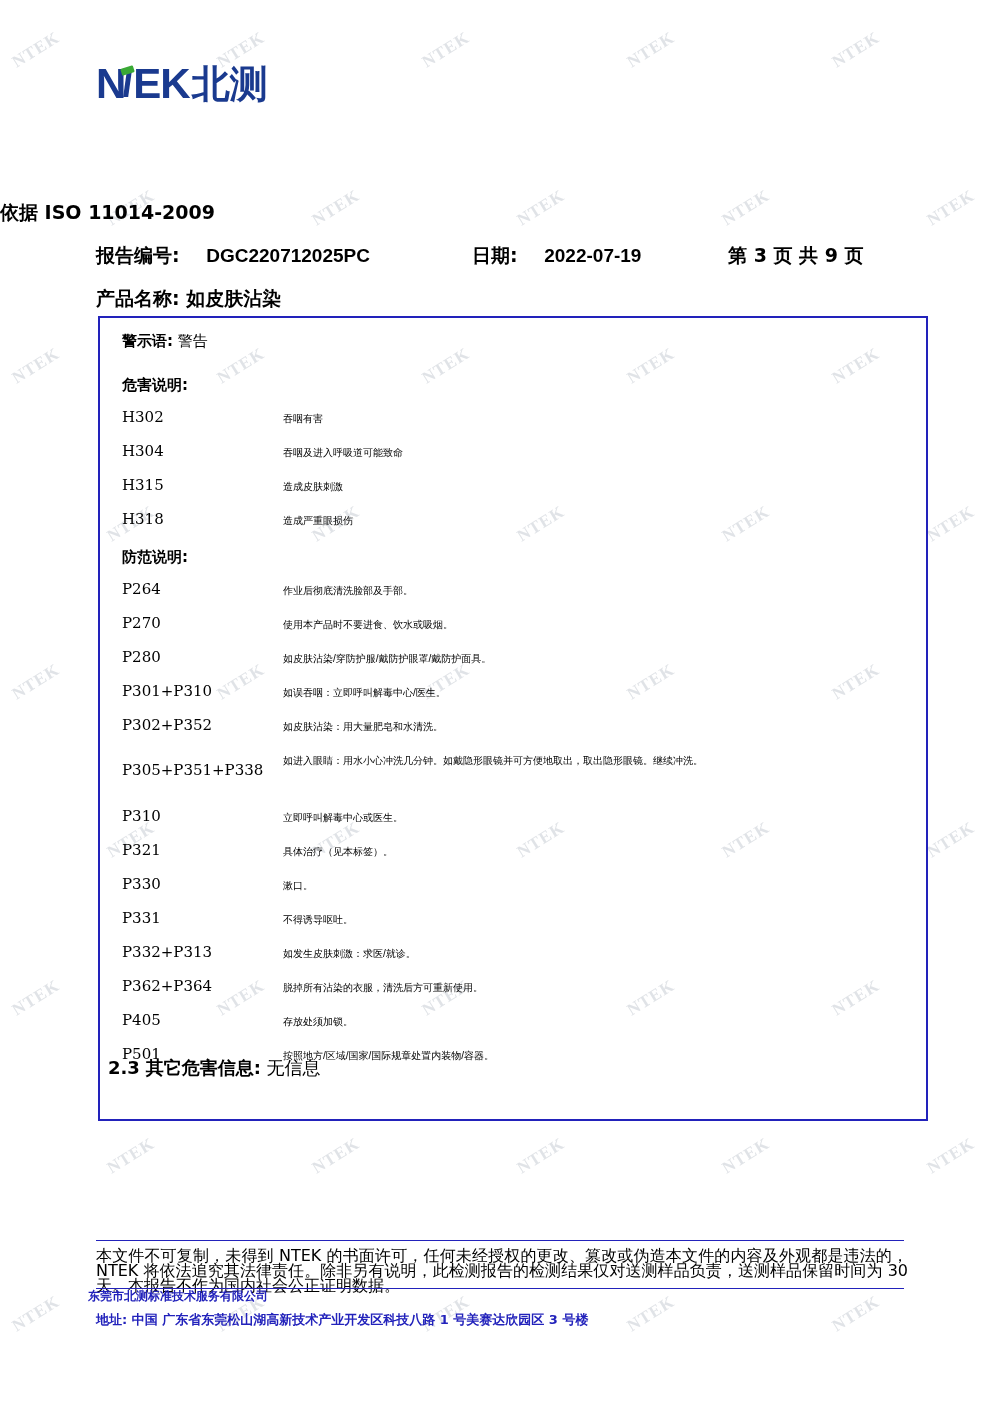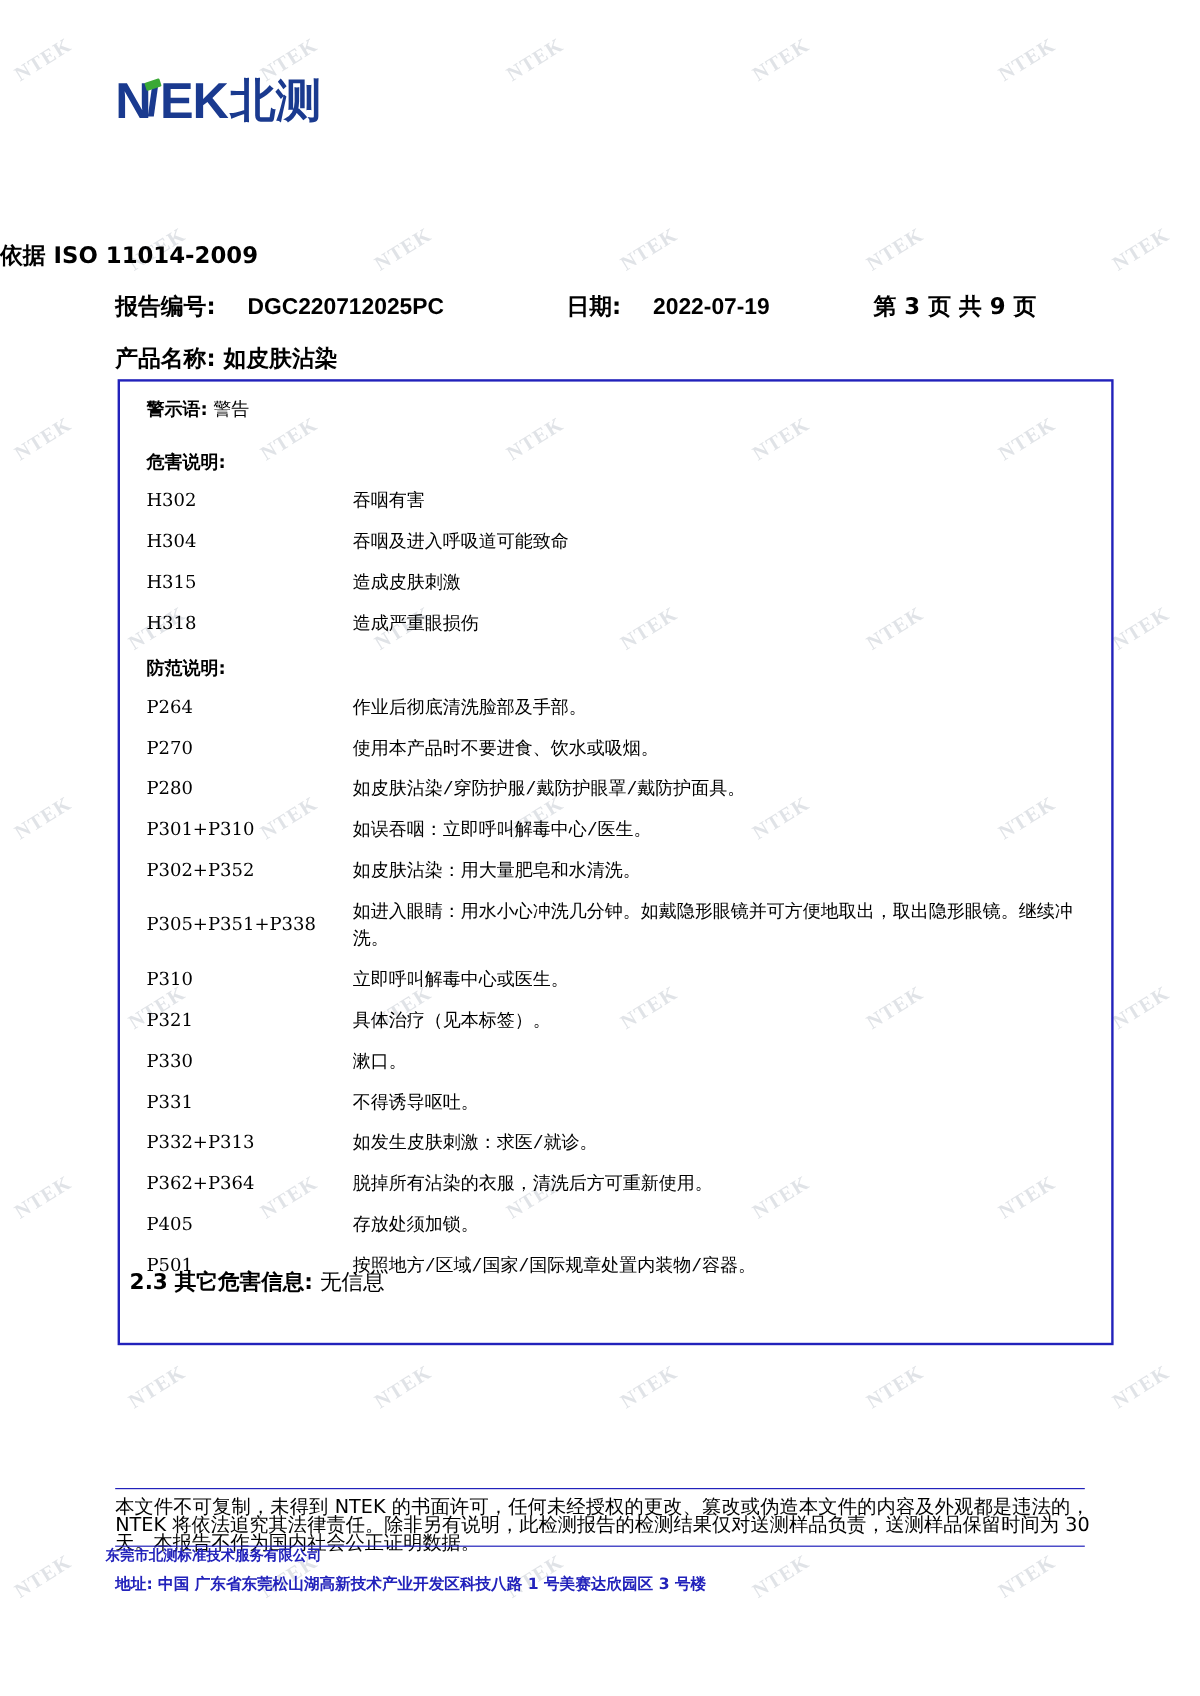--- a/index.html
+++ b/index.html
@@ -188,25 +188,25 @@
     position: absolute;
     left: 0;
     top: 0;
     width: 140px;
     font-family: "DejaVu Serif", serif;
     font-size: 15px;
     line-height: 20px;
   }
   .code-val {
     position: absolute;
-    left: 172px;
+    left: 161px;
     top: 0;
     width: 618px;
-    font-family: Liberation Mono, monospace;
-    font-size: 15px;
+    font-family: Liberation Sans, sans-serif;
+    font-size: 10px;
     line-height: 23px;
   }
 
   .other-hazard {
     position: absolute;
     left: 8px;
     top: 738px;
     font-family: "DejaVu Sans", sans-serif;
     font-size: 18px;
   }

